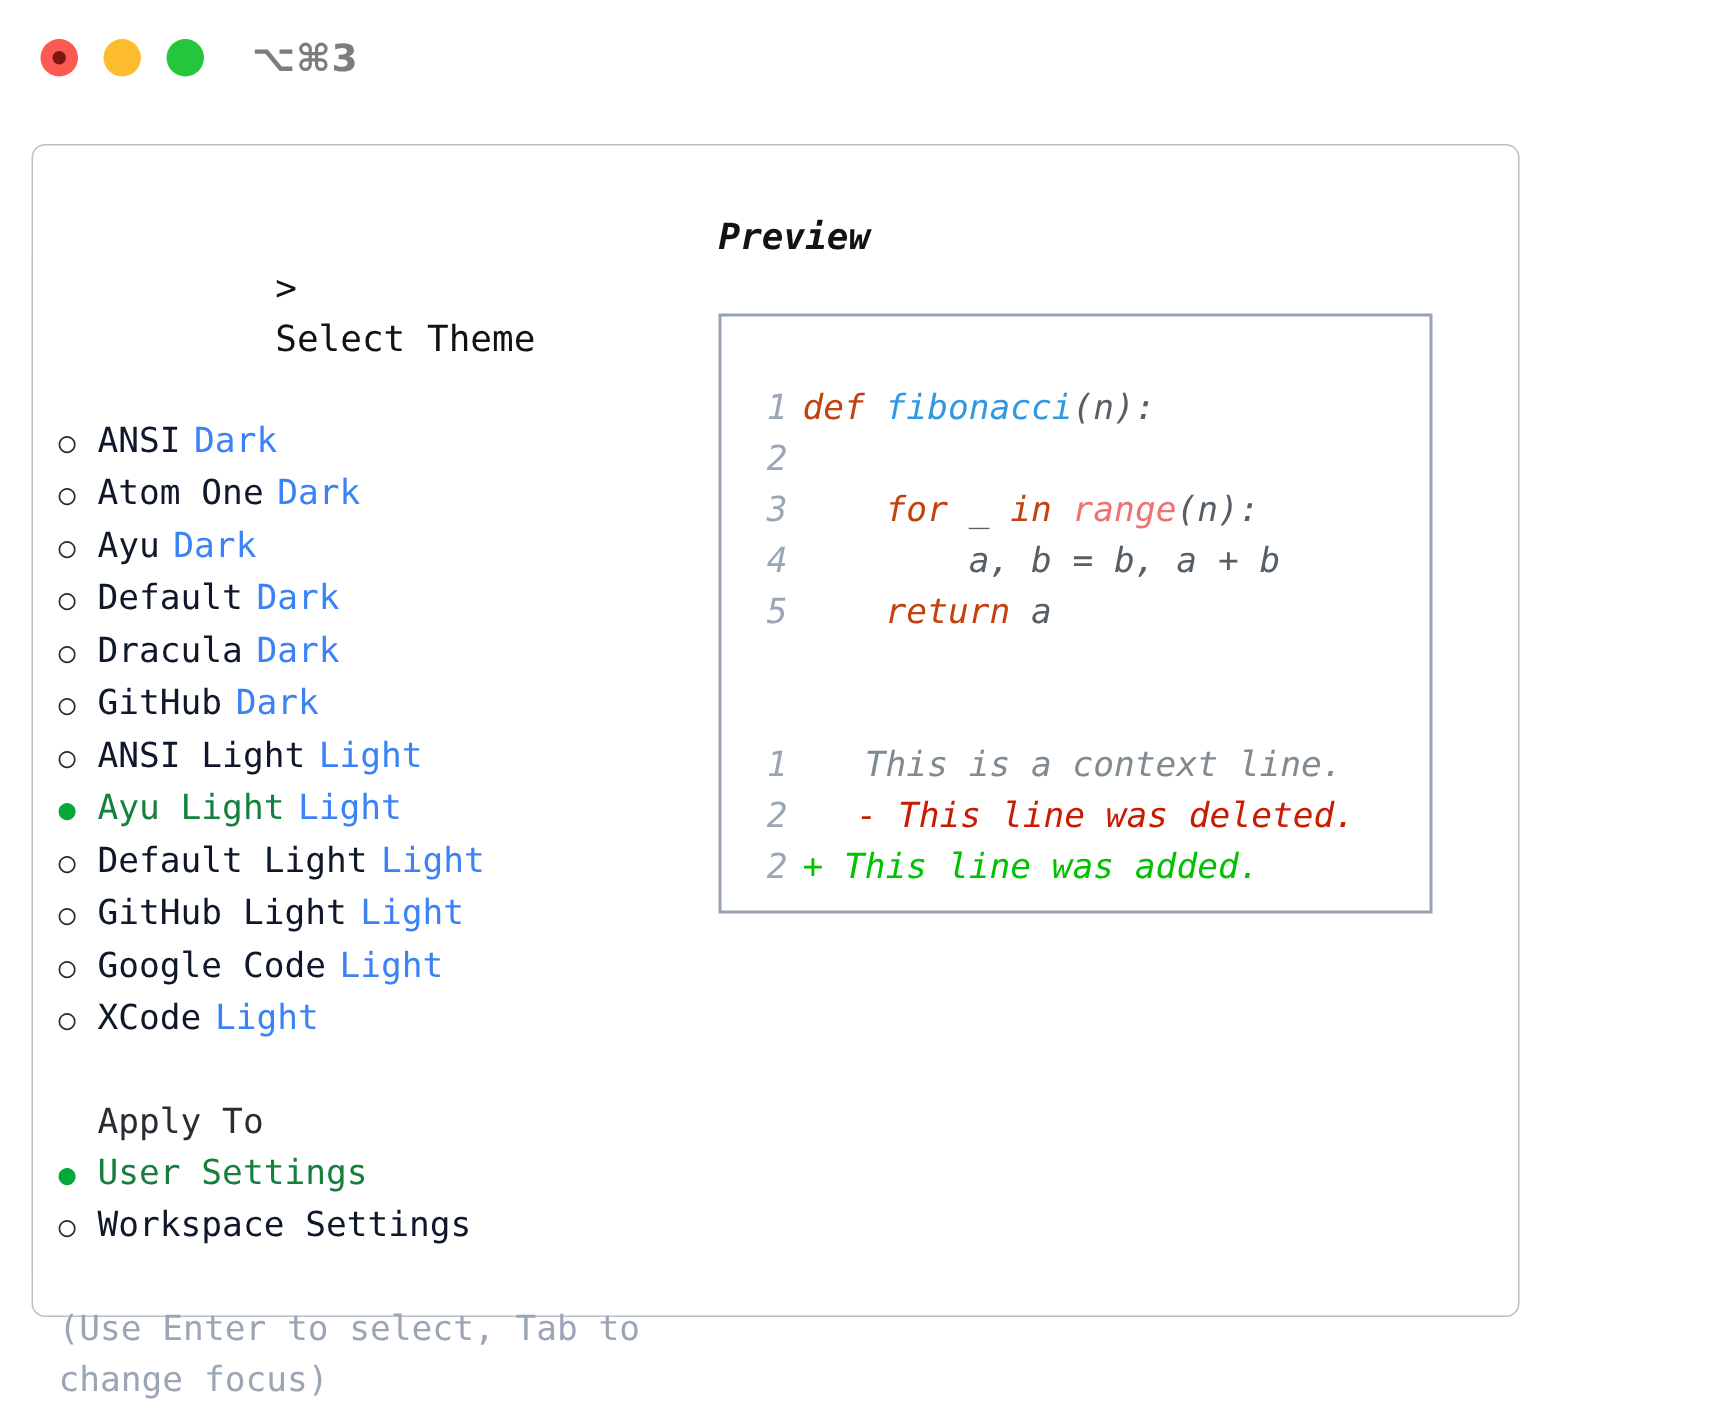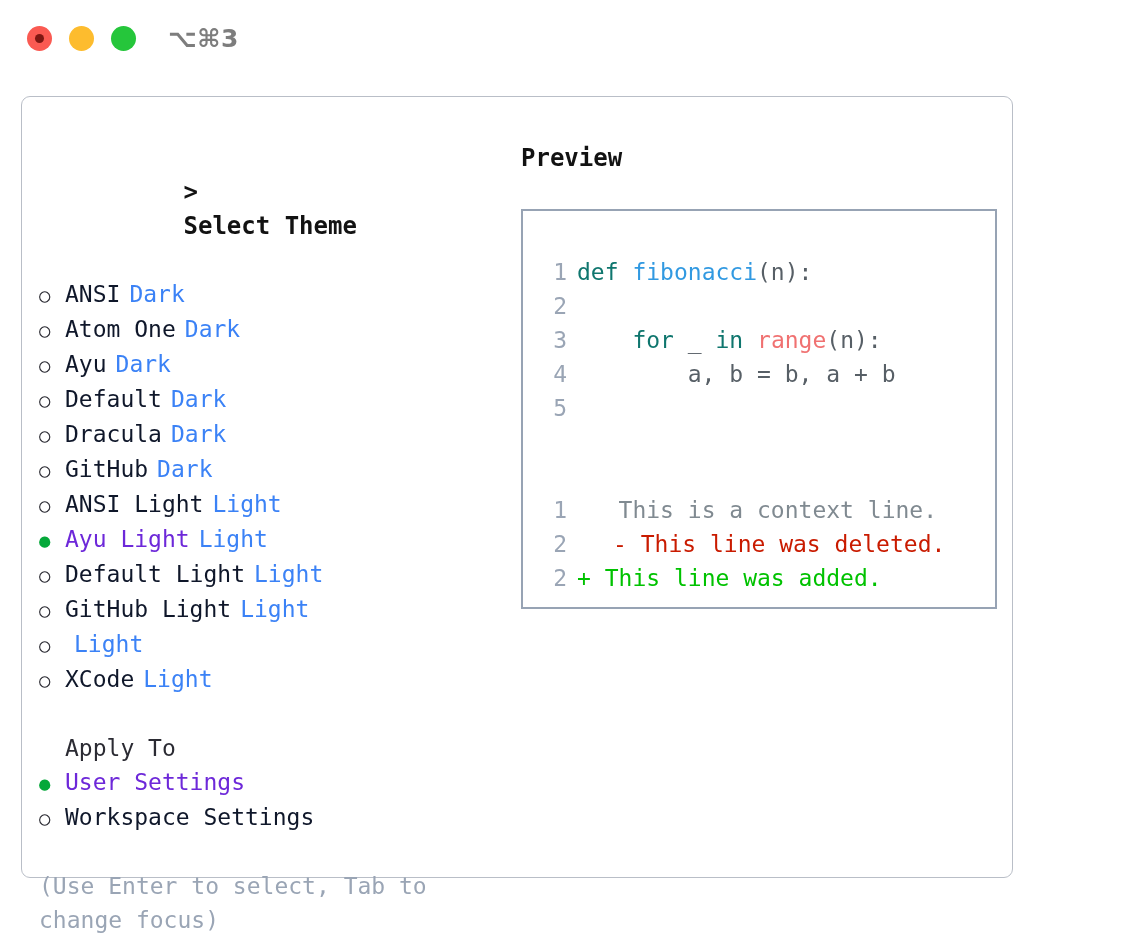--- a/index.html
+++ b/index.html
@@ -92,21 +92,21 @@
   
   .left-col {
     position: absolute;
     left: 17px;
     top: 44px;
     width: 440px;
   }
 
   .section-header {
     font-size: 24px;
-    font-weight: bold;
+    font-weight: normal;
     color: #121212;
     line-height: 34px;
     white-space: pre;
   }
 
   .opt-row {
     display: flex;
     align-items: baseline;
     line-height: 34px;
     font-size: 23px;
@@ -114,21 +114,21 @@
   }
   .marker {
     width: 26px;
     flex: 0 0 26px;
     color: #2b2b33;
     font-size: 19px;
     line-height: 34px;
   }
   .marker.selected { color: #05a83a; font-size: 19px; }
   .opt-label { color: #0f172a; }
-  .opt-row.selected .opt-label { color: #6d28d9; }
+  .opt-row.selected .opt-label { color: #15803d; }
   .opt-kind {
     color: #3b82f6;
     margin-left: 9px;
   }
 
   .group-gap { height: 34px; }
 
   .sub-header {
     font-size: 23px;
     color: #2b2b33;
@@ -142,23 +142,24 @@
     font-size: 23px;
     color: #9aa5b5;
     line-height: 34px;
     width: 400px;
     white-space: pre-wrap;
   }
 
   
   .right-col {
     position: absolute;
-    left: 499px;
+    left: 457px;
     top: 44px;
     width: 490px;
+    font-style: italic;
   }
   .preview-title {
     font-size: 24px;
     font-weight: bold;
     color: #121212;
     line-height: 34px;
   }
   .preview-box {
     margin-top: 34px;
     width: 476px;
@@ -177,21 +178,21 @@
   }
   .lineno {
     color: #9aa5b5;
     width: 26px;
     flex: 0 0 26px;
     text-align: right;
     margin-right: 10px;
   }
   .code-body { white-space: pre; }
 
-  .tok-kw   { color: #0f766e; }
+  .tok-kw   { color: #c2410c; }
   .tok-fn   { color: #3199e1; }
   .tok-num  { color: #a37acc; }
   .tok-call { color: #f07171; }
   .tok-plain{ color: #575f66; }
 
   .blank-line { height: 34px; }
 
   .diff-ctx { color: #808a91; }
   .diff-del { color: #c91b00; margin-left: 36px; }
   .diff-add { color: #00c200; }
@@ -275,20 +276,21 @@
         </div>
 
         <div class="opt-row">
           <span class="marker">○</span>
           <span class="opt-label">GitHub Light</span>
           <span class="opt-kind">Light</span>
         </div>
 
         <div class="opt-row">
           <span class="marker">○</span>
+          <span class="opt-label">Google Code</span>
           <span class="opt-kind">Light</span>
         </div>
 
         <div class="opt-row">
           <span class="marker">○</span>
           <span class="opt-label">XCode</span>
           <span class="opt-kind">Light</span>
         </div>
 
         <div class="group-gap"></div>
@@ -327,20 +329,21 @@
             <span class="code-body"><span class="tok-plain">    </span><span class="tok-kw">for</span><span class="tok-plain"> _ </span><span class="tok-kw">in</span><span class="tok-plain"> </span><span class="tok-call">range</span><span class="tok-plain">(n):</span></span>
           </div>
 
           <div class="code-line">
             <span class="lineno">4</span>
             <span class="code-body"><span class="tok-plain">        a, b = b, a + b</span></span>
           </div>
 
           <div class="code-line">
             <span class="lineno">5</span>
+            <span class="code-body"><span class="tok-plain">    </span><span class="tok-kw">return</span><span class="tok-plain"> a</span></span>
           </div>
 
           <div class="blank-line"></div>
           <div class="blank-line"></div>
 
           <div class="code-line">
             <span class="lineno">1</span>
             <span class="code-body diff-ctx"><span> </span><span>  This is a context line.</span></span>
           </div>
 

